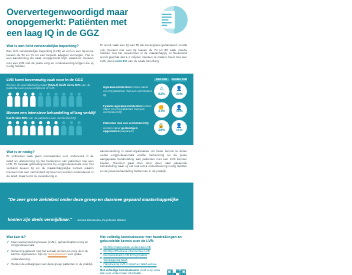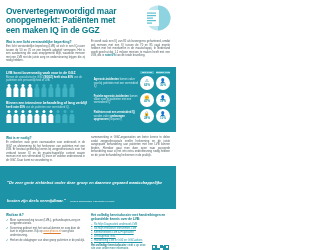--- a/index.html
+++ b/index.html
@@ -232,21 +232,21 @@
   }
   .qr-grid i { background:transparent; }
   .qr-grid i.on { background:#1c93a6; }
 </style>
 </head>
 <body>
 
 <div class="page">
 
   <div class="header">
-    <div class="title">Oververtegenwoordigd maar onopgemerkt: Patiënten met een maken IQ in de GGZ</div>
+    <div class="title">Oververtegenwoordigd maar onopgemerkt: Patiënten met een laag IQ in de GGZ</div>
     <div class="logo">
       <svg viewBox="0 0 34 31" width="34" height="31" aria-hidden="true">
         <circle cx="21" cy="14" r="12.5" fill="#bfe6ee"></circle>
         <path d="M21 1.5a12.5 12.5 0 0 1 0 25z" fill="#8dd3e0"></path>
         <rect x="8" y="6" width="14" height="16" fill="#ffffff"></rect>
         <rect x="10" y="8.5" width="9" height="1.2" fill="#5cbfd2"></rect>
         <rect x="10" y="11" width="9" height="1.2" fill="#5cbfd2"></rect>
         <rect x="10" y="13.5" width="6" height="1.2" fill="#5cbfd2"></rect>
         <rect x="10" y="16" width="9" height="1.2" fill="#5cbfd2"></rect>
         <rect x="10" y="18.5" width="5" height="1.2" fill="#5cbfd2"></rect>

